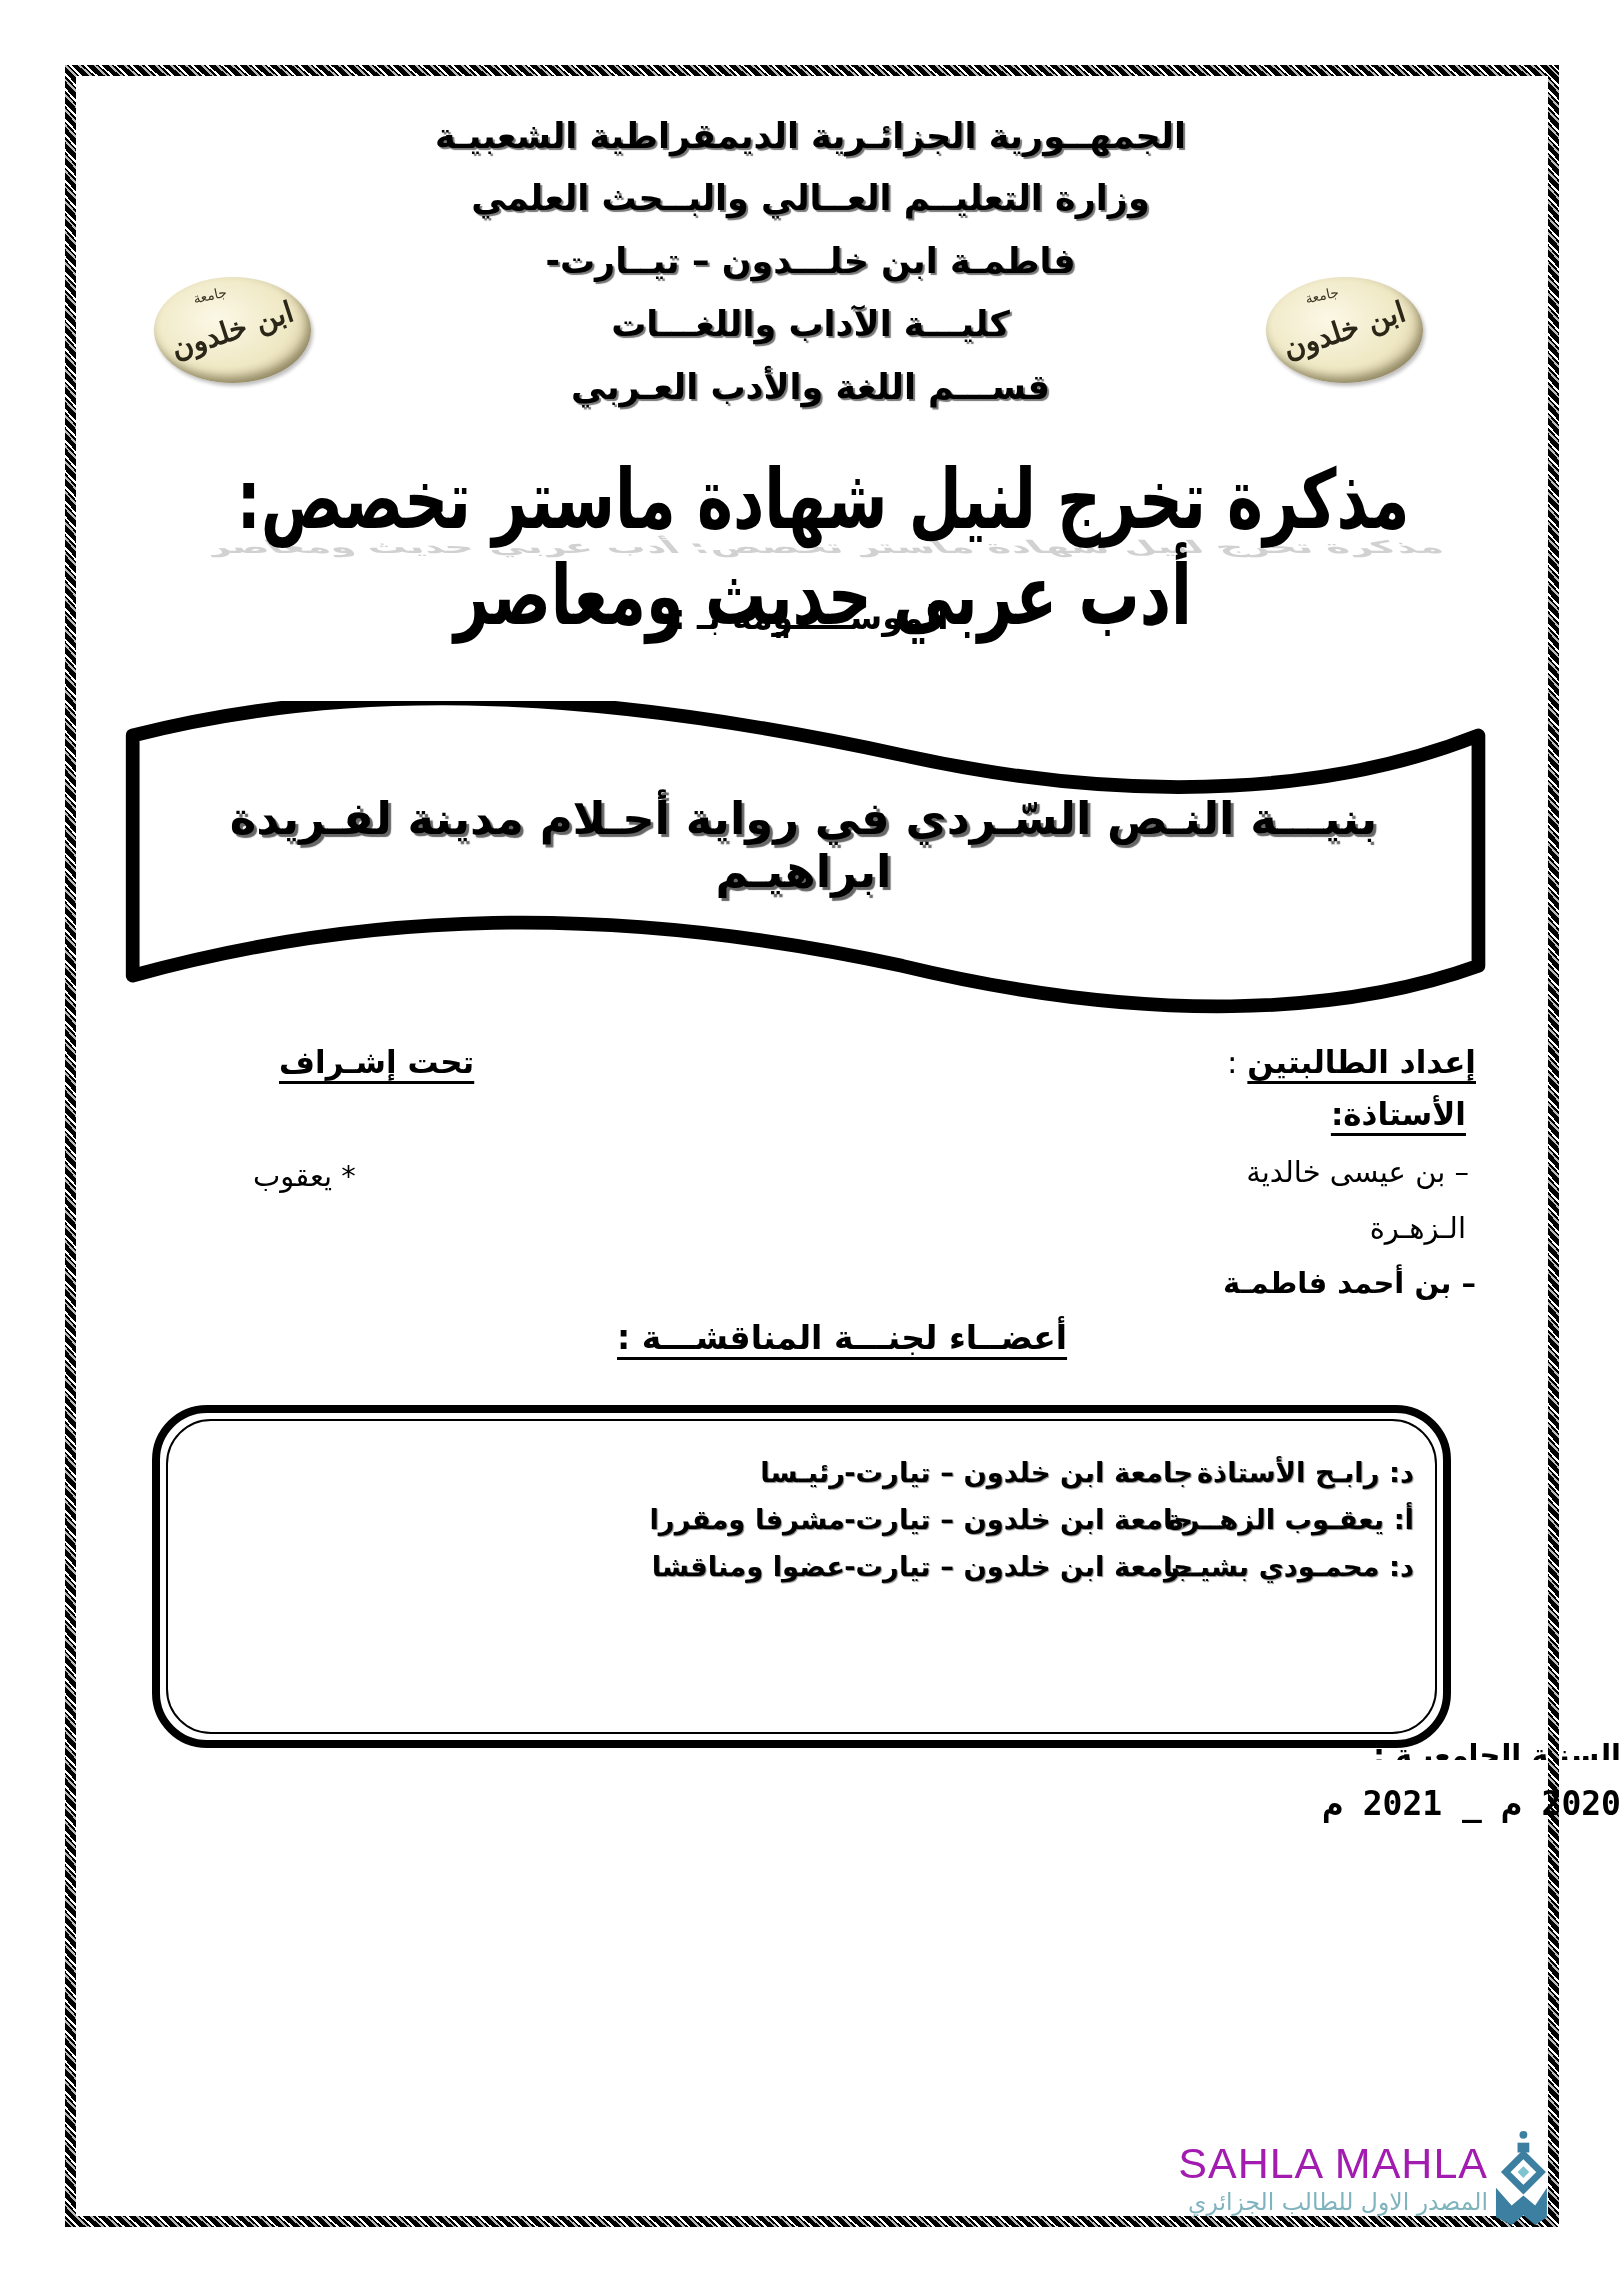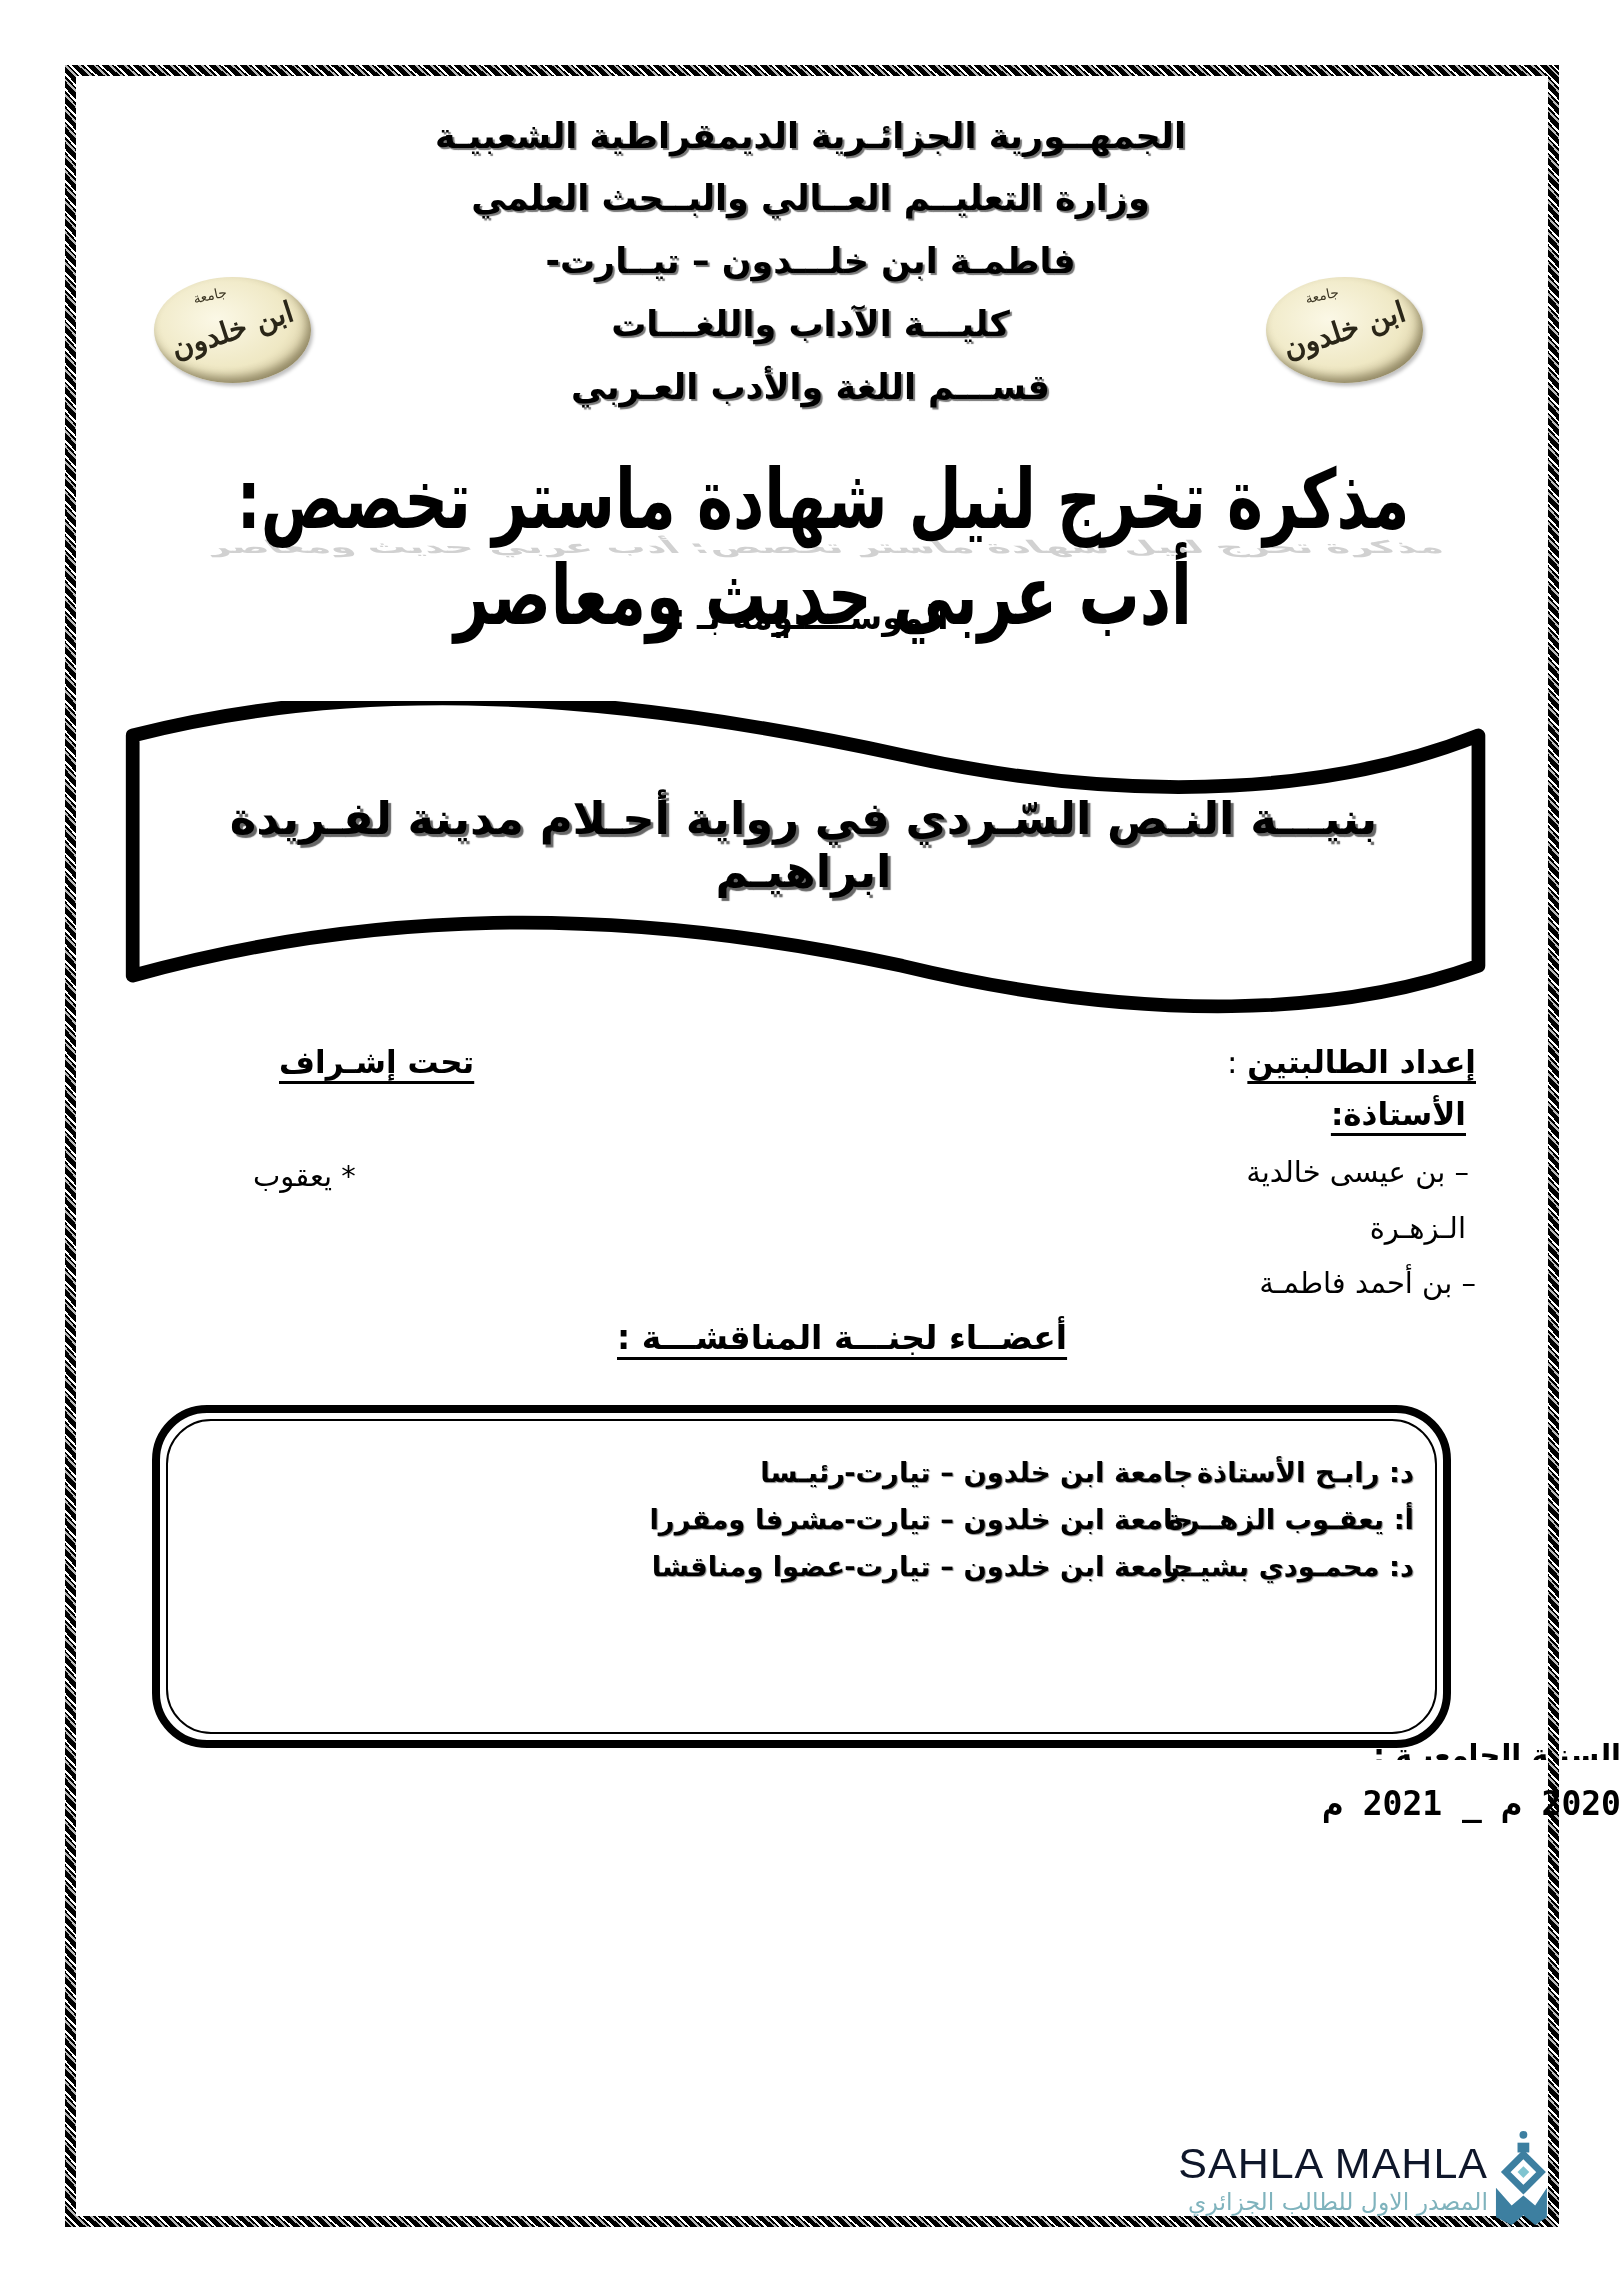--- a/index.html
+++ b/index.html
@@ -31,21 +31,21 @@
   .label-u { font-weight:bold; text-decoration:underline; text-decoration-thickness:2.9px; text-underline-offset:7.8px; }
   .side-text { font-size:29px; direction:rtl; }
   .jury-box { position:absolute; left:152px; top:1405px; width:1299px; height:343px; box-sizing:border-box;
     border:8.8px solid #000; border-radius:55px; background:#fff; }
   .jury-box-inner { position:absolute; left:5.9px; top:5.9px; right:5.9px; bottom:5.9px; border:2px solid #000; border-radius:45px; }
   .jury-row { position:absolute; right:29px; font-weight:bold; font-size:27.4px; direction:rtl; white-space:nowrap; text-shadow:1px 1px 1px #888; }
   .jury-row span { display:inline-block; }
   .year-label-hidden { position:absolute; left:0; width:1621px; top:1738px; text-align:right; font-weight:bold; font-size:29px; direction:rtl; height:21.6px; overflow:hidden; color:#000; }
   .year { position:absolute; left:0; width:1621px; top:1784px; text-align:right; font-family:"DejaVu Sans Mono", monospace; font-size:33px; font-weight:bold; direction:rtl; }
   .watermark { position:absolute; left:1137px; top:2127px; width:412px; height:98px; }
-  .wm-en { position:absolute; right:61px; top:11.8px; font-family:"Liberation Sans", sans-serif; font-size:43px; color:#0f172a; letter-spacing:1px; font-weight:normal; }
+  .wm-en { position:absolute; right:61px; top:11.8px; font-family:"Liberation Sans", sans-serif; font-size:43px; color:#a21caf; letter-spacing:1px; font-weight:normal; }
   .wm-ar { position:absolute; right:61px; top:61px; font-size:23.5px; color:#7fb3bd; direction:rtl; }
 </style>
 </head>
 <body>
 
 <div class="page-border"></div>
 
 <div class="header-line" style="top:116px;">الجمهــورية الجزائـرية الديمقراطية الشعبيـة</div>
 <div class="header-line" style="top:178px;">وزارة التعليــم العــالي والبــحث العلمي</div>
 <div class="header-line" style="top:241px;">فاطمـة ابن خلـــدون – تيــارت-</div>
@@ -70,21 +70,21 @@
   <path d="M15,35 C250,-25 500,-10 800,55 C1050,110 1250,90 1388,35 L1388,270 C1250,320 1050,330 800,270 C500,205 250,215 15,280 Z" fill="#fff" stroke="#000" stroke-width="14" stroke-linejoin="round"></path>
 </svg>
 <div class="ribbon-text">بنيـــة النـص السّـردي في رواية أحـلام مدينة لفـريدة ابراهيـم</div>
 
 <div class="abs rtl" style="right:145px; top:1044px; font-size:31px;">
   <span class="label-u">إعداد الطالبتين</span><span> :</span>
 </div>
 <div class="abs rtl label-u" style="right:155px; top:1096px; font-size:31px;">الأستاذة:</div>
 <div class="abs side-text" style="right:152px; top:1155px;">– بن عيسى خالدية</div>
 <div class="abs side-text" style="right:155px; top:1211px;">الـزهـرة</div>
-<div class="abs side-text" style="right:145px; top:1266px;">– بن أحمد فاطمـة</div>
+<div class="abs side-text" style="right:145px; top:1266px;font-weight:bold;">– بن أحمد فاطمـة</div>
 
 <div class="abs rtl label-u" style="left:279px; top:1044px; font-size:31px;">تحت إشـراف</div>
 <div class="abs side-text" style="left:253px; top:1159px;">* يعقوب</div>
 
 <div class="abs rtl label-u" style="left:617px; top:1318px; font-size:33px;">أعضــاء لجنـــة المناقشـــة :</div>
 
 <div class="jury-box">
   <div class="jury-box-inner"></div>
   <div class="jury-row" style="top:44px;">
     <span style="width:221px;">د: رابـح الأستاذة</span><span style="width:348px;">جامعة ابن خلدون – تيارت-</span><span>رئيـسا</span>

